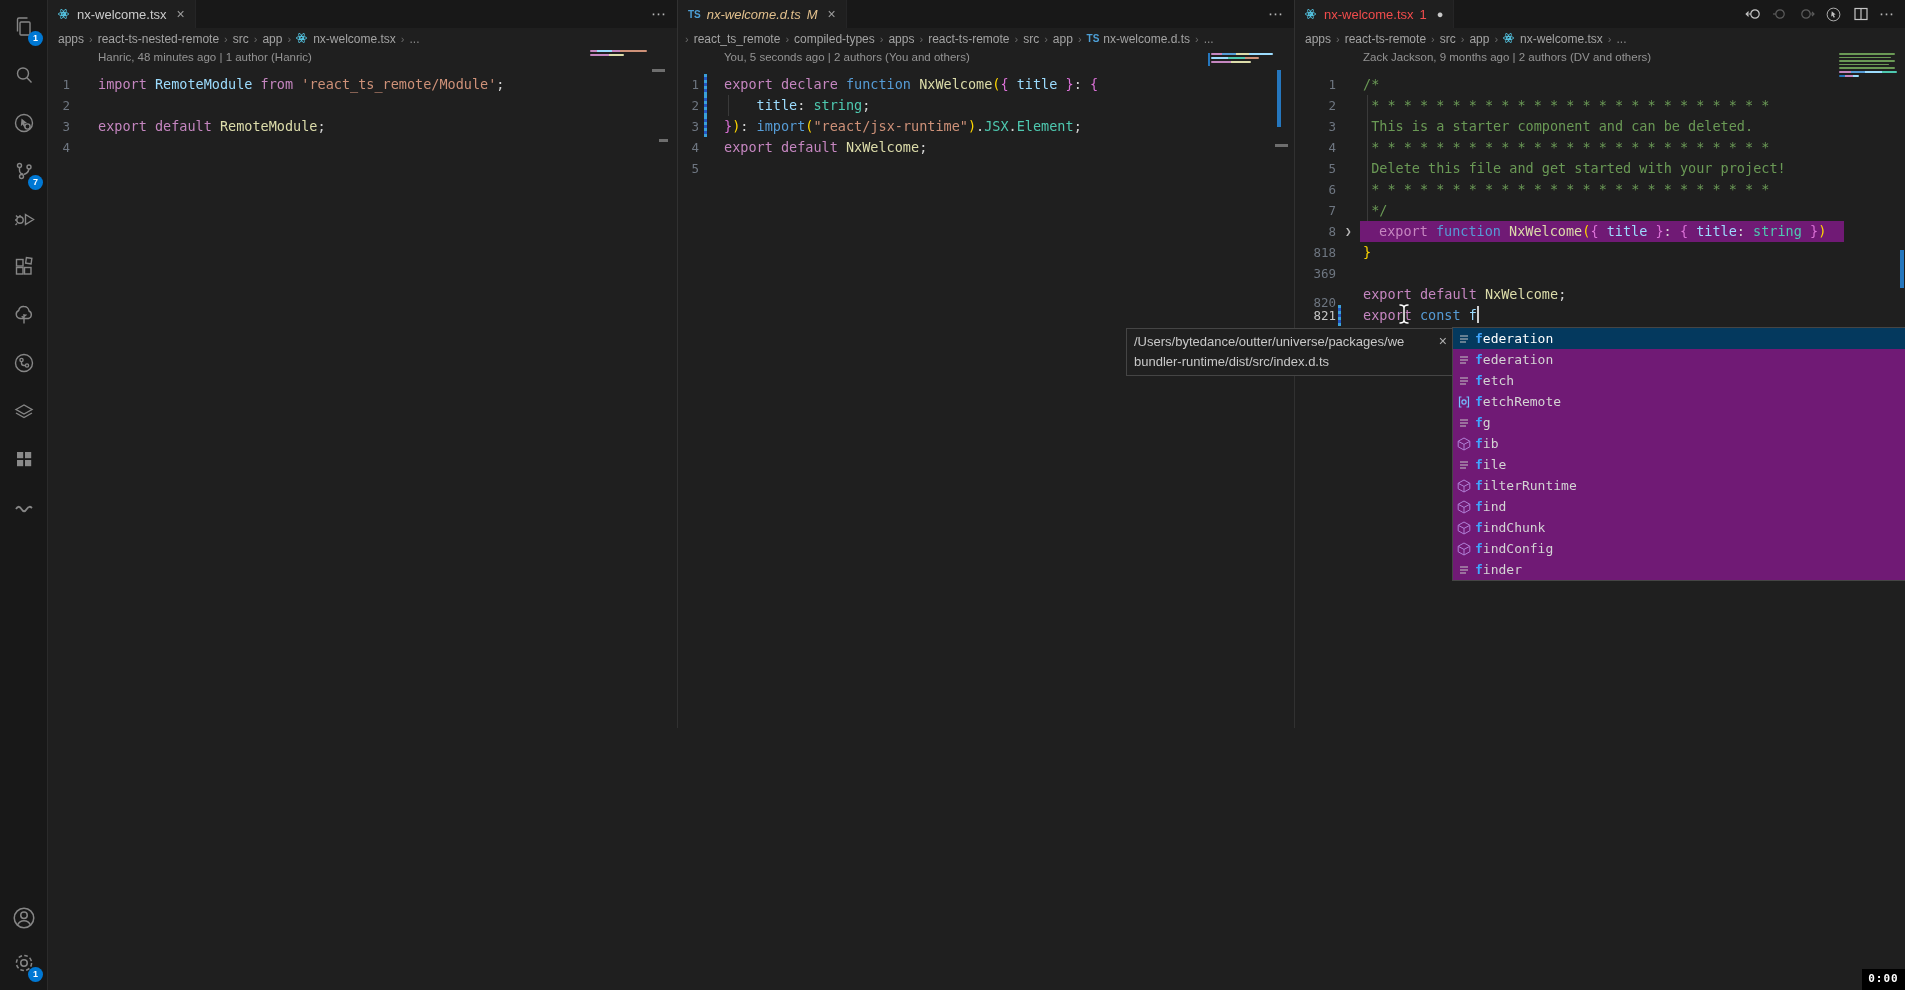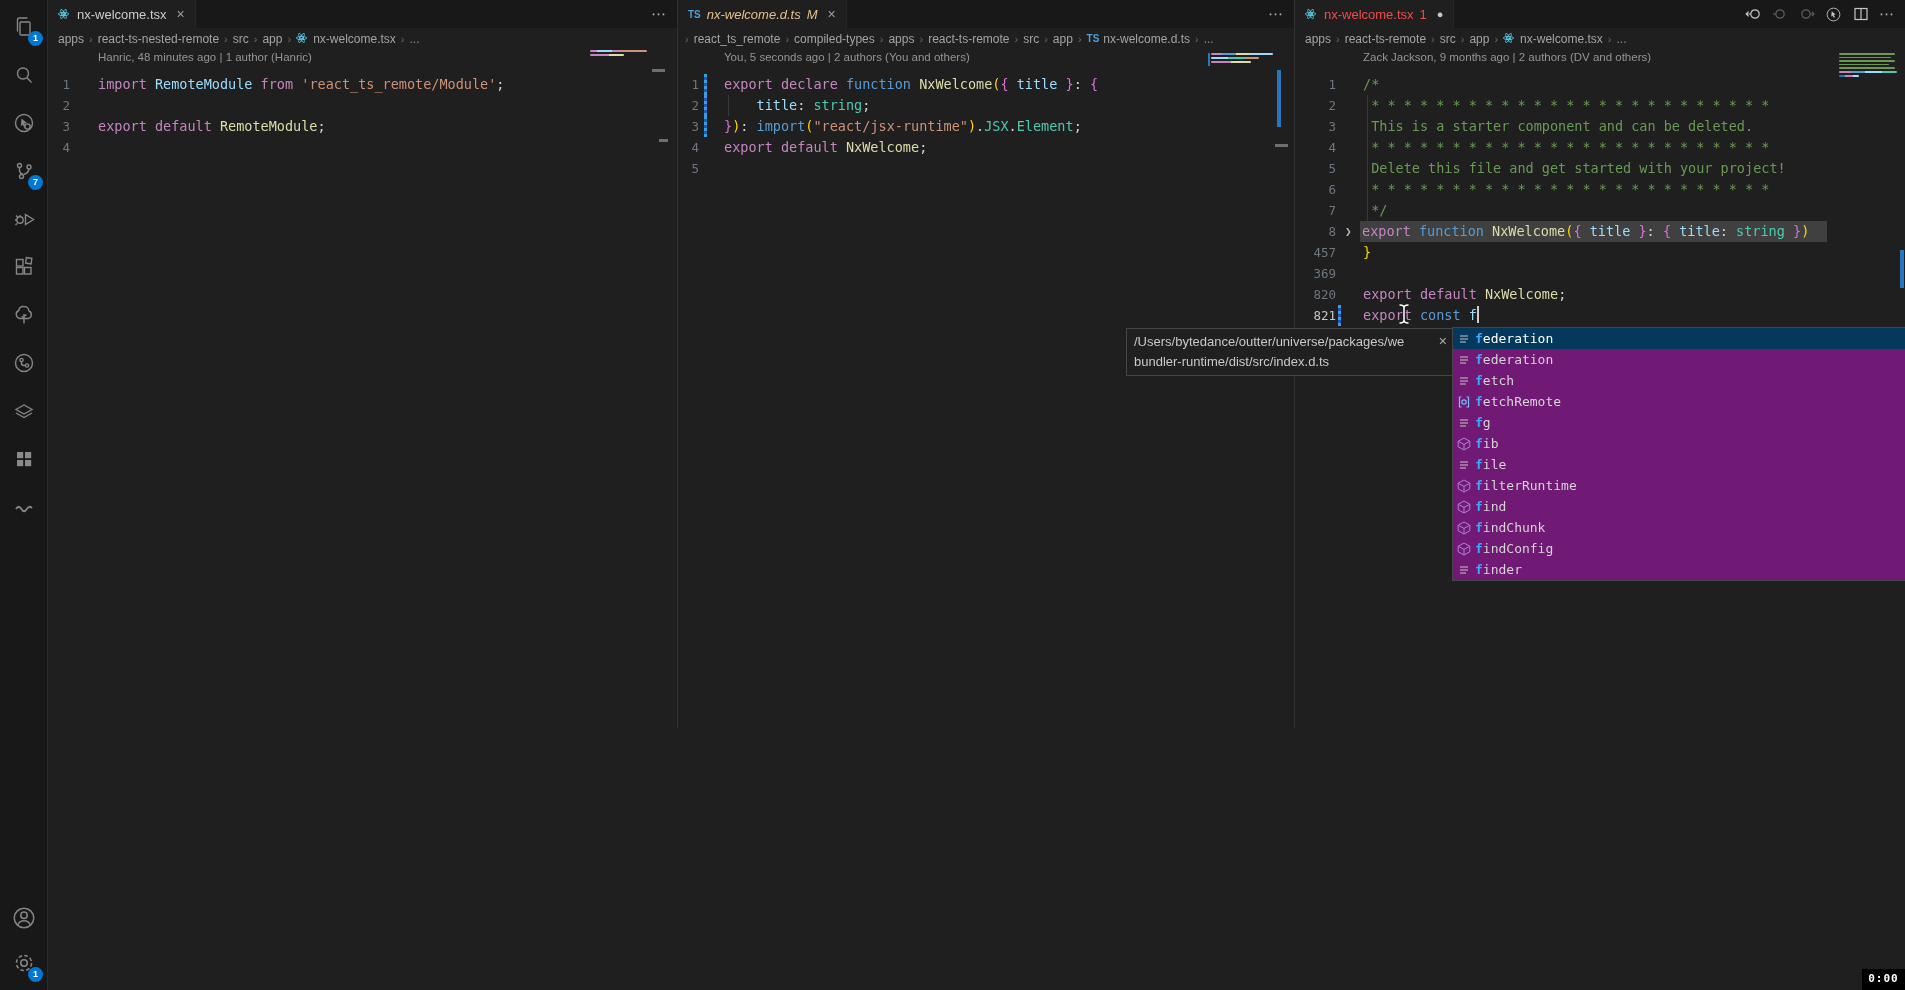--- a/index.html
+++ b/index.html
@@ -44,21 +44,21 @@
   
   .code { position:absolute; top:74px; left:0; right:0;
           font-family:"DejaVu Sans Mono", monospace; font-size:13.5px; }
   .row { display:flex; height:21px; line-height:21px; white-space:pre; }
   .ln { text-align:right; color:#6e7681; flex:none; font-size:12.5px; }
   .ln.active { color:#c6c6c6; }
   .gut { flex:none; position:relative; }
   .gutmark { position:absolute; top:0; width:3px; height:21px;
              background:repeating-linear-gradient(180deg,#3aa0d8 0 3px,#2456c2 3px 6px); }
   .fold { position:absolute; top:0; left:9px; color:#b8b8b8; font-size:11px; }
-  .hl-line { background:#404040; display:inline-block; padding:0 18px 0 2px; margin-left:-3px; }
+  .hl-line { background:#701a75; display:inline-block; padding:0 18px 0 19px; margin-left:-3px; }
 
   .tok-kw  { color:#c586c0; }
   .tok-kw2 { color:#569cd6; }
   .tok-fn  { color:#dcdcaa; }
   .tok-var { color:#9cdcfe; }
   .tok-str { color:#ce9178; }
   .tok-type{ color:#4ec9b0; }
   .tok-cmt { color:#6a9955; }
   .tok-pun { color:#d4d4d4; }
   .tok-b1  { color:#ffd700; }
@@ -420,23 +420,23 @@
     <div class="codelens" style="left:68px">Zack Jackson, 9 months ago | 2 authors (DV and others)</div>
     <div class="code">
         <div class="row"><span class="ln" style="width: 41px;">1</span><span class="gut" style="width: 27px;"></span><span><span><span class="tok-cmt">/*</span></span></span></div>
         <div class="row"><span class="ln" style="width: 41px;">2</span><span class="gut" style="width: 27px;"></span><span><span><span class="tok-cmt"> * * * * * * * * * * * * * * * * * * * * * * * * *</span></span></span></div>
         <div class="row"><span class="ln" style="width: 41px;">3</span><span class="gut" style="width: 27px;"></span><span><span><span class="tok-cmt"> This is a starter component and can be deleted.</span></span></span></div>
         <div class="row"><span class="ln" style="width: 41px;">4</span><span class="gut" style="width: 27px;"></span><span><span><span class="tok-cmt"> * * * * * * * * * * * * * * * * * * * * * * * * *</span></span></span></div>
         <div class="row"><span class="ln" style="width: 41px;">5</span><span class="gut" style="width: 27px;"></span><span><span><span class="tok-cmt"> Delete this file and get started with your project!</span></span></span></div>
         <div class="row"><span class="ln" style="width: 41px;">6</span><span class="gut" style="width: 27px;"></span><span><span><span class="tok-cmt"> * * * * * * * * * * * * * * * * * * * * * * * * *</span></span></span></div>
         <div class="row"><span class="ln" style="width: 41px;">7</span><span class="gut" style="width: 27px;"></span><span><span><span class="tok-cmt"> */</span></span></span></div>
         <div class="row"><span class="ln" style="width: 41px;">8</span><span class="gut" style="width: 27px;"><span class="fold">❯</span></span><span><span class="hl-line"><span class="tok-kw">export</span><span class="tok-pun"> </span><span class="tok-kw2">function</span><span class="tok-pun"> </span><span class="tok-fn">NxWelcome</span><span class="tok-b1">(</span><span class="tok-b2">{</span><span class="tok-pun"> </span><span class="tok-var">title</span><span class="tok-pun"> </span><span class="tok-b2">}</span><span class="tok-pun">:</span><span class="tok-pun"> </span><span class="tok-b2">{</span><span class="tok-pun"> </span><span class="tok-var">title</span><span class="tok-pun">:</span><span class="tok-pun"> </span><span class="tok-type">string</span><span class="tok-pun"> </span><span class="tok-b2">}</span><span class="tok-b1">)</span></span></span></div>
-        <div class="row"><span class="ln" style="width: 41px;">457</span><span class="gut" style="width: 27px;"></span><span><span><span class="tok-b1">}</span></span></span></div>
+        <div class="row"><span class="ln" style="width: 41px;">818</span><span class="gut" style="width: 27px;"></span><span><span><span class="tok-b1">}</span></span></span></div>
         <div class="row"><span class="ln" style="width: 41px;">369</span><span class="gut" style="width: 27px;"></span><span><span></span></span></div>
-        <div class="row"><span class="ln" style="width: 41px;">820</span><span class="gut" style="width: 27px;"></span><span><span><span class="tok-kw">export</span><span class="tok-pun"> </span><span class="tok-kw">default</span><span class="tok-pun"> </span><span class="tok-fn">NxWelcome</span><span class="tok-pun">;</span></span></span></div>
+        <div class="row"><span class="ln" style="width: 41px; margin-top: 8px;">820</span><span class="gut" style="width: 27px;"></span><span><span><span class="tok-kw">export</span><span class="tok-pun"> </span><span class="tok-kw">default</span><span class="tok-pun"> </span><span class="tok-fn">NxWelcome</span><span class="tok-pun">;</span></span></span></div>
         <div class="row"><span class="ln active" style="width: 41px;">821</span><span class="gut" style="width: 27px;"><span class="gutmark" style="left: 2px;"></span></span><span><span><span class="tok-kw">export</span><span class="tok-pun"> </span><span class="tok-kw2">const</span><span class="tok-pun"> </span><span class="tok-var">f</span><span class="caret"></span></span></span></div>
       </div>
     <div class="indent-guide" style="left:72px;top:95px;height:126px;"></div>
 
     <div style="position:absolute;left:544px;top:53px;width:60px;">
       <div class="mm-line" style="width:56px;background:#6a9955;height:1.5px"></div>
       <div class="mm-line" style="width:52px;background:#6a9955;height:1.5px"></div>
       <div class="mm-line" style="width:56px;background:#6a9955;height:1.5px"></div>
       <div class="mm-line" style="width:50px;background:#6a9955;height:1.5px"></div>
       <div class="mm-line" style="width:56px;background:#6a9955;height:1.5px"></div>

